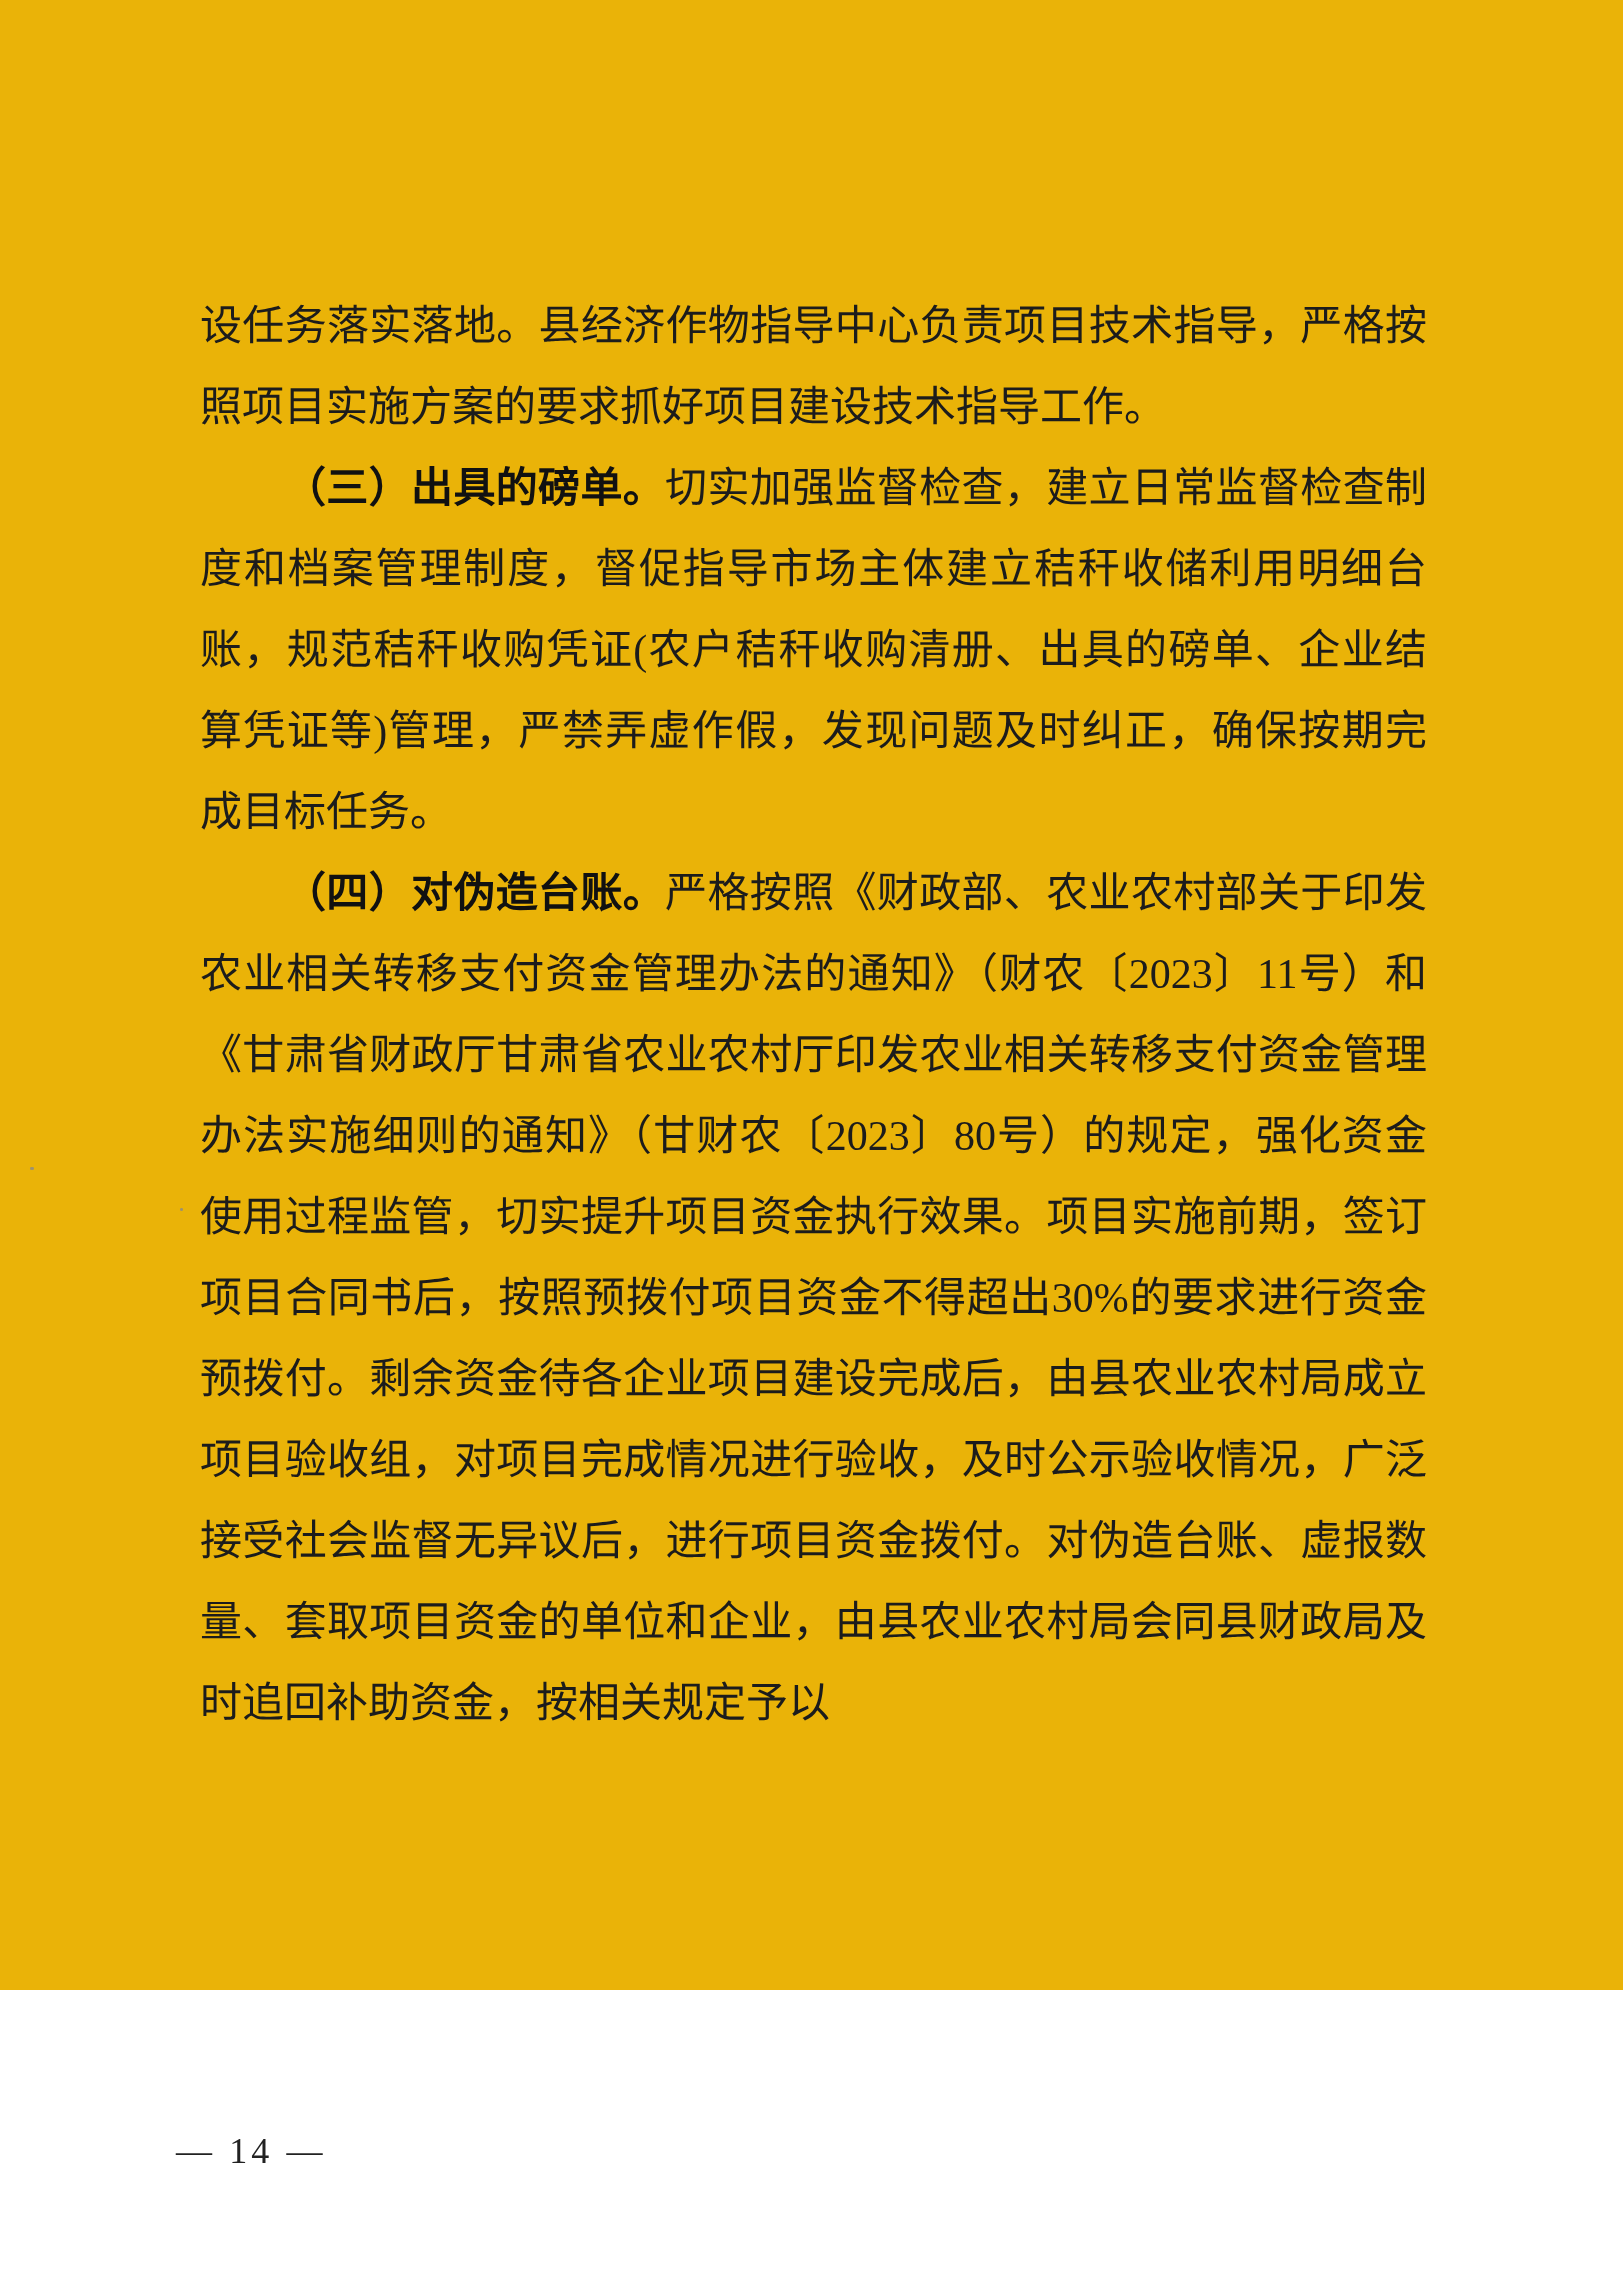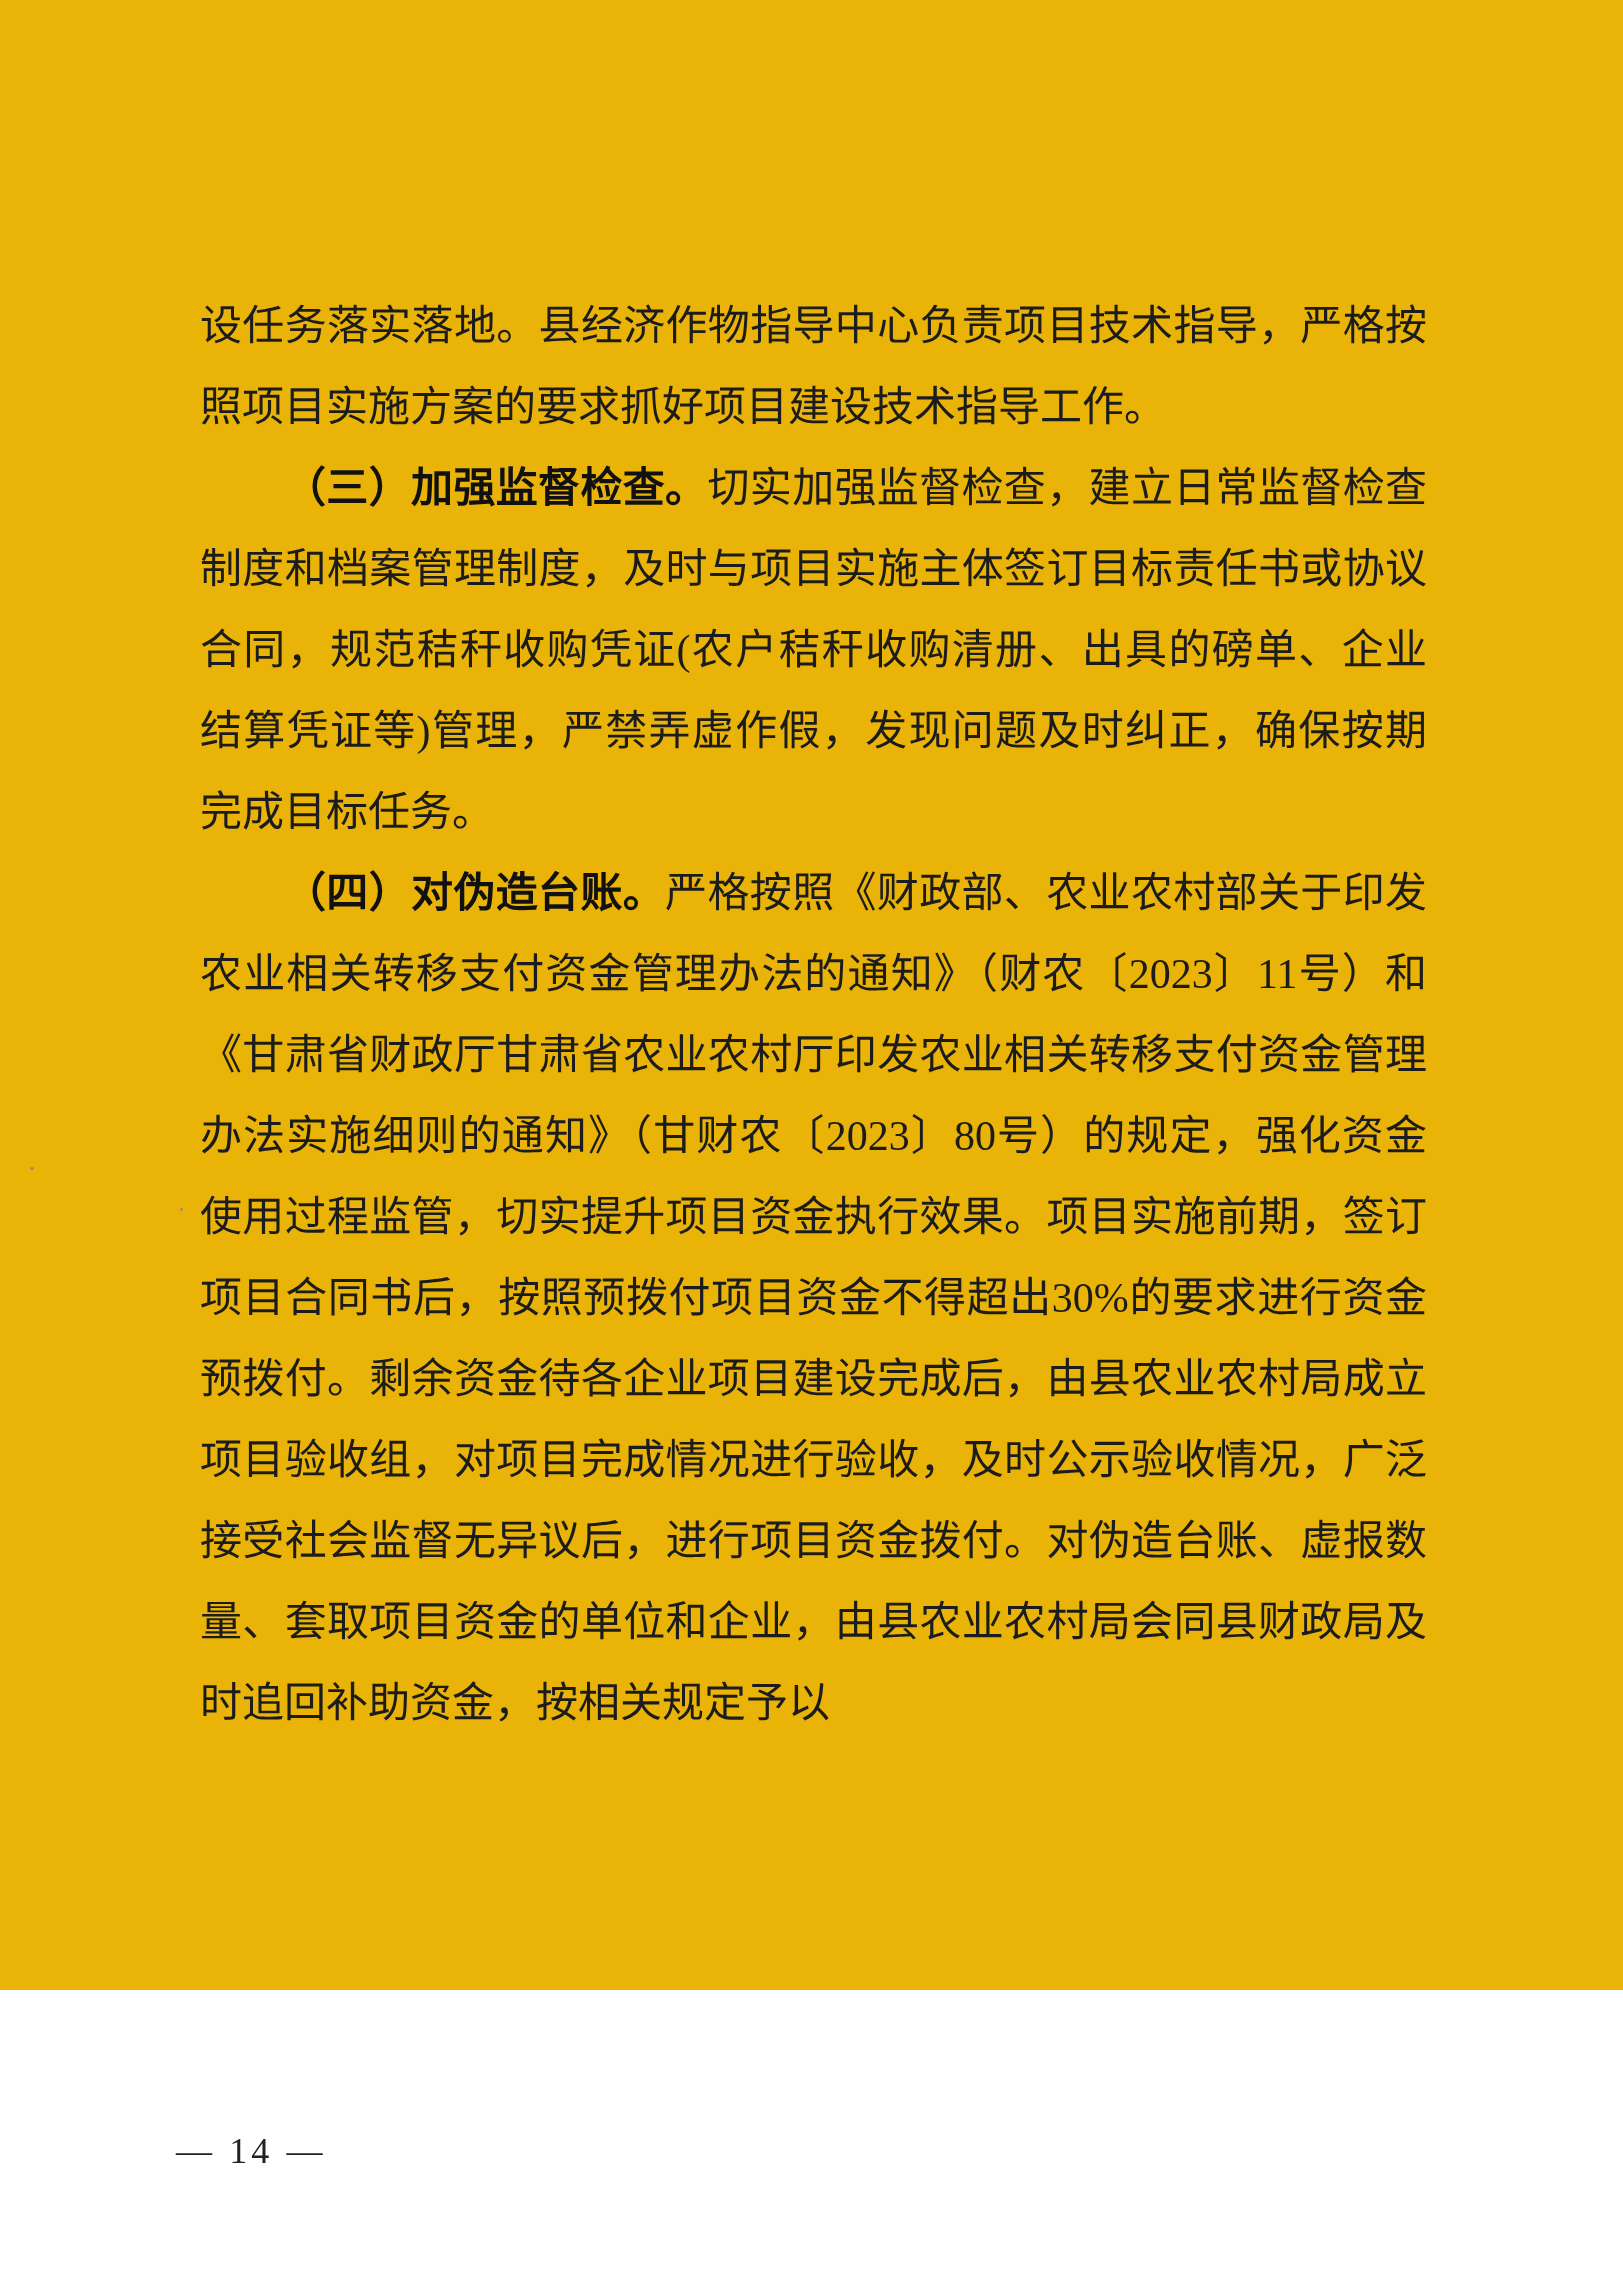--- a/index.html
+++ b/index.html
@@ -70,21 +70,21 @@
 </head>
 <body>
 
 <div class="sheet">
 
   <main class="content">
 
     <p class="para"><span class="para-heading"></span><span>设任务落实落地。县经济作物指导中心负责项目技术指导，严格按照项目实施方案的要求抓好项目建设技术指导工作。</span></p>
 
 
-    <p class="para indent"><span class="para-heading">（三）加强监督检查。</span><span>切实加强监督检查，建立日常监督检查制度和档案管理制度，及时与项目实施主体签订目标责任书或协议合同，规范秸秆收购凭证(农户秸秆收购清册、出具的磅单、企业结算凭证等)管理，严禁弄虚作假，发现问题及时纠正，确保按期完成目标任务。</span></p>
+    <p class="para indent"><span class="para-heading">（三）出具的磅单。</span><span>切实加强监督检查，建立日常监督检查制度和档案管理制度，督促指导市场主体建立秸秆收储利用明细台账，规范秸秆收购凭证(农户秸秆收购清册、出具的磅单、企业结算凭证等)管理，严禁弄虚作假，发现问题及时纠正，确保按期完成目标任务。</span></p>
 
     <p class="para indent"><span class="para-heading">（四）对伪造台账。</span><span>严格按照《财政部、农业农村部关于印发农业相关转移支付资金管理办法的通知》（财农〔2023〕11号）和《甘肃省财政厅甘肃省农业农村厅印发农业相关转移支付资金管理办法实施细则的通知》（甘财农〔2023〕80号）的规定，强化资金使用过程监管，切实提升项目资金执行效果。项目实施前期，签订项目合同书后，按照预拨付项目资金不得超出30%的要求进行资金预拨付。剩余资金待各企业项目建设完成后，由县农业农村局成立项目验收组，对项目完成情况进行验收，及时公示验收情况，广泛接受社会监督无异议后，进行项目资金拨付。对伪造台账、虚报数量、套取项目资金的单位和企业，由县农业农村局会同县财政局及时追回补助资金，按相关规定予以</span></p>
 
   </main>
 
   <footer class="pageno">— 14 —</footer>
 
   <div class="speck speck-1"></div>
   <div class="speck speck-2"></div>
 

